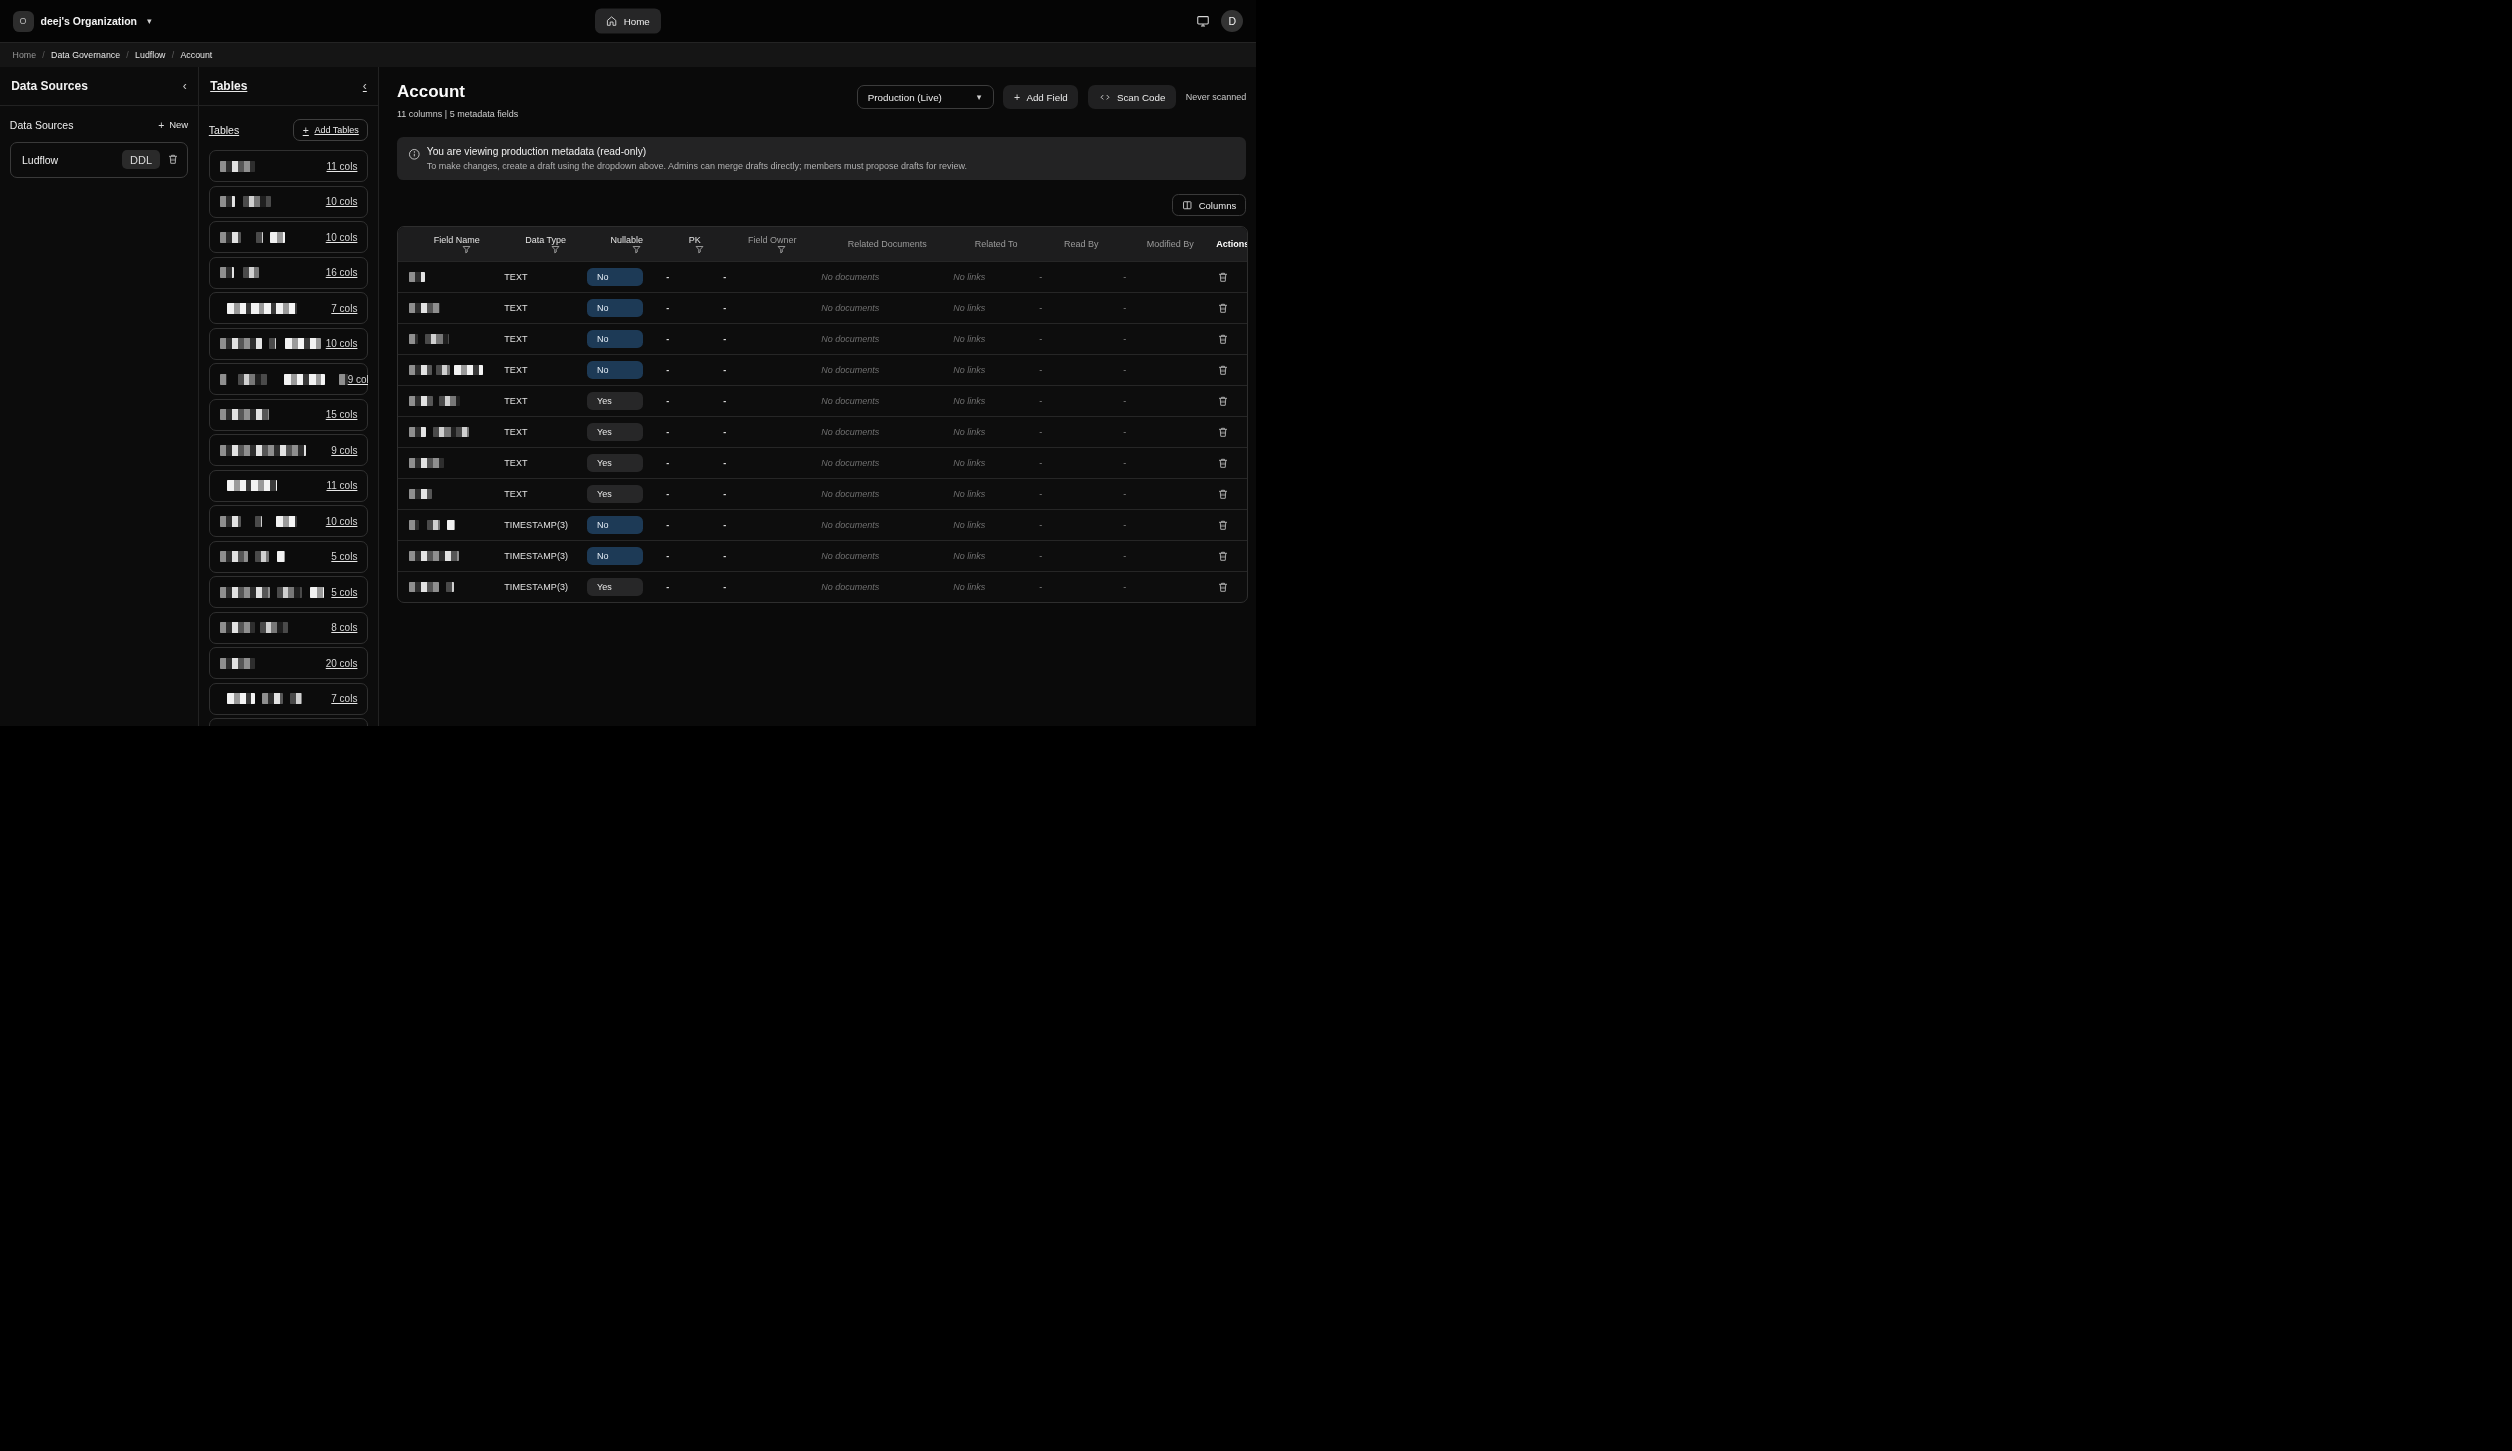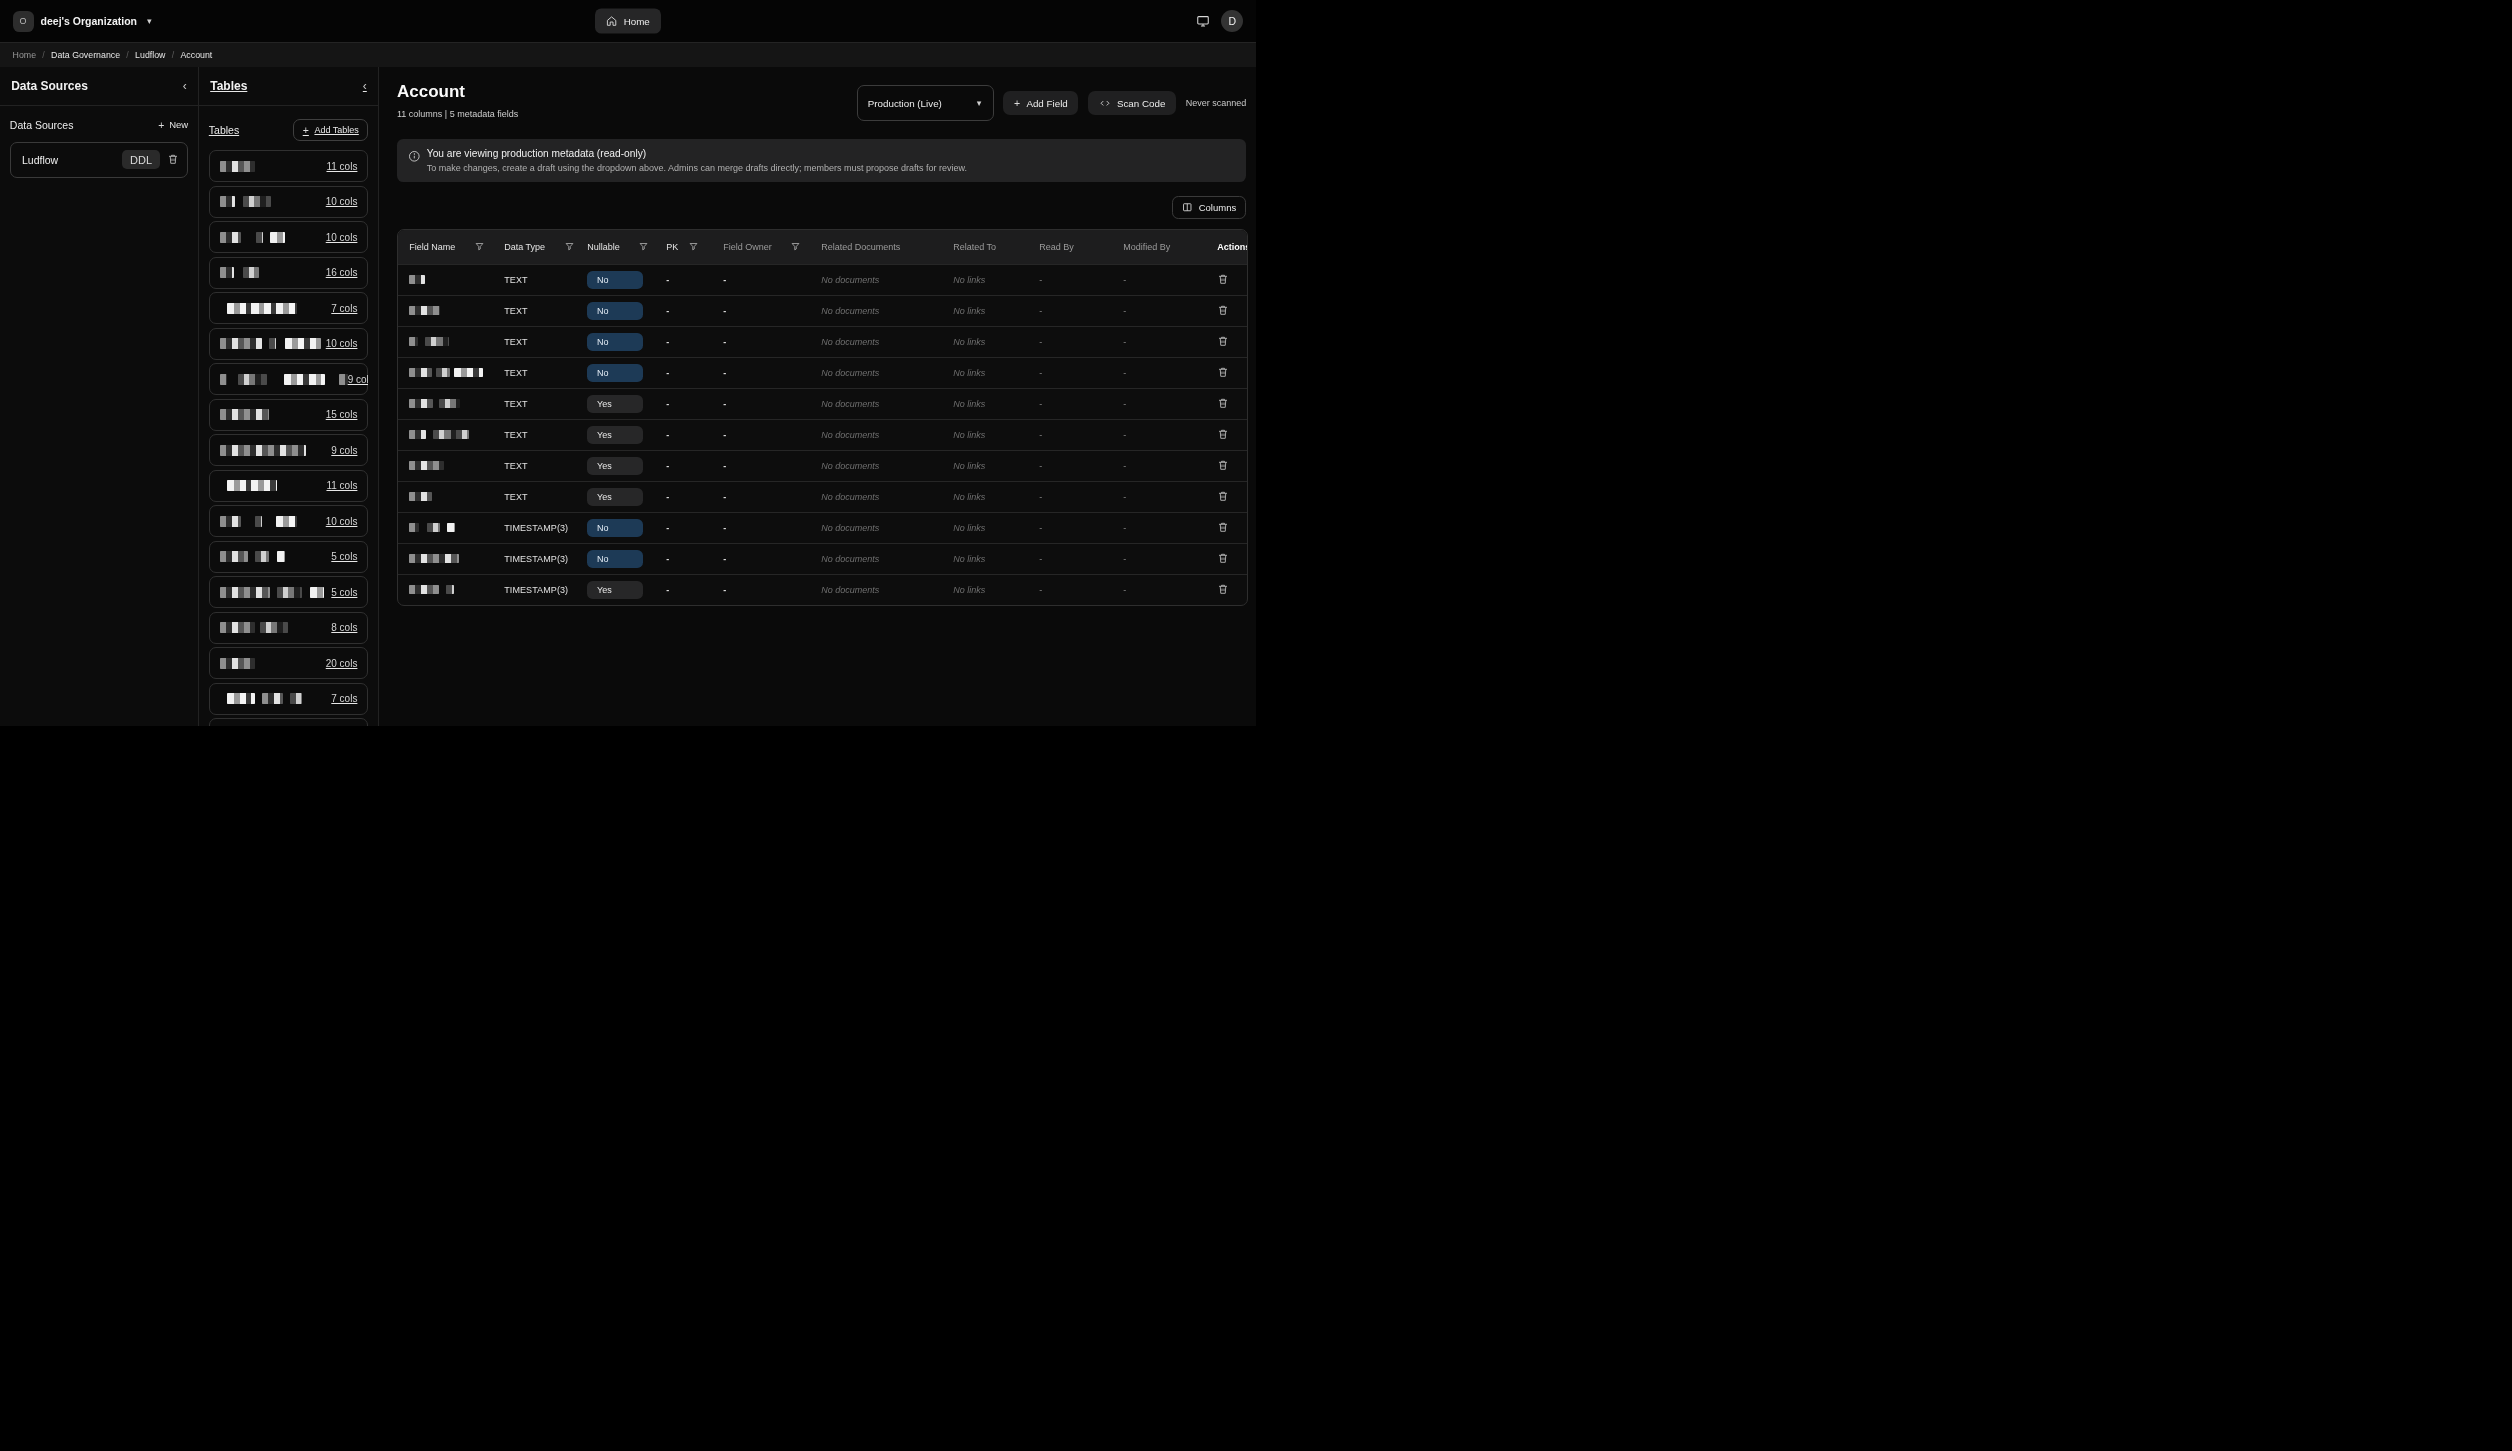--- a/index.html
+++ b/index.html
@@ -48,35 +48,35 @@
   .bz0{background:repeating-linear-gradient(90deg,#8f8f8f 0 6.3px,#2e2e2e 6.3px 12px,#e3e3e3 12px 18px,#565656 18px 24px);}
   .bz1{background:repeating-linear-gradient(90deg,#f2f2f2 0 7px,#9a9a9a 7px 12.6px,#f5f5f5 12.6px 19px,#3a3a3a 19px 24.5px);}
   .bz2{background:repeating-linear-gradient(90deg,#4a4a4a 0 5.6px,#d0d0d0 5.6px 11.2px,#777 11.2px 17.5px,#1f1f1f 17.5px 23px);}
 
   
   .main{flex:1;background:#0a0a0a;border-left:0.7px solid #222;padding:15.4px 9.8px 0 18px;overflow:hidden;}
   .head-row{display:flex;align-items:flex-start;}
   .page-title{font-size:17px;font-weight:700;color:#fafafa;}
   .page-sub{font-size:9px;color:#cfcfcf;margin-top:6.3px;}
   .head-ctrls{margin-left:auto;display:flex;align-items:center;gap:9.8px;margin-top:2.8px;}
-  .env-dd{border:0.7px solid #3c3c3c;border-radius:7px;height:36px;display:flex;align-items:center;gap:32px;padding:0 9.8px;font-size:9.8px;color:#ececec;cursor:pointer;}
+  .env-dd{border:0.7px solid #3c3c3c;border-radius:7px;height:24px;display:flex;align-items:center;gap:32px;padding:0 9.8px;font-size:9.8px;color:#ececec;cursor:pointer;}
   .dark-btn{background:#202021;border-radius:7px;height:24px;display:flex;align-items:center;gap:6.3px;padding:0 10.5px;font-size:9.8px;color:#ececec;cursor:pointer;}
   .scan-status{font-size:9px;color:#c9c9c9;}
   .banner{margin-top:18px;background:#232324;border-radius:6.3px;min-height:41px;display:flex;align-items:flex-start;gap:6px;padding:9px 14px 9px 11.2px;}
   .info-ic{color:#cfcfcf;display:flex;margin-top:2.1px;}
   .banner-title{font-size:10.2px;color:#f0f0f0;}
   .banner-desc{font-size:9px;color:#b0b0b0;margin-top:4.2px;}
   .cols-row{display:flex;justify-content:flex-end;margin-top:14px;}
   .cols-btn{border:0.7px solid #3a3a3a;border-radius:6.3px;height:22.4px;display:flex;align-items:center;gap:6.3px;padding:0 9px;font-size:9.5px;color:#ececec;cursor:pointer;}
 
   
   .dtable{margin-top:9.8px;border:0.7px solid #2e2e2e;border-radius:7px;overflow:hidden;background:#0d0d0d;width:851px;}
   .tg{display:grid;grid-template-columns:95px 83px 79px 57px 98px 132px 86px 84px 94px 31px;align-items:center;padding-left:11.2px;}
   .thead{height:34px;background:#1d1d1e;font-size:9px;}
-  .hcell{display:flex;align-items:center;color:#e4e4e4;white-space:nowrap;overflow:visible;}
+  .hcell{display:flex;align-items:center;color:#e4e4e4;white-space:nowrap;overflow:visible;flex-direction:column;}
   .hcell.dim{color:#9b9b9b;}
   .hcell.strong{color:#fff;font-weight:700;}
   .funnel{color:#cfcfcf;display:flex;margin-left:19.6px;}
   .funnel.near{margin-left:10.5px;}
   .trow{height:31px;border-top:0.7px solid #262626;font-size:9px;}
   .cell-type{color:#e2e2e2;letter-spacing:0.1px;}
   .badge{width:56px;height:18px;border-radius:5.6px;display:flex;align-items:center;padding-left:9.8px;font-size:9px;}
   .badge.no{background:#1d3a56;color:#e3ecf5;}
   .badge.yes{background:#272728;color:#e8e8e8;}
   .dash{color:#e0e0e0;font-weight:700;}

